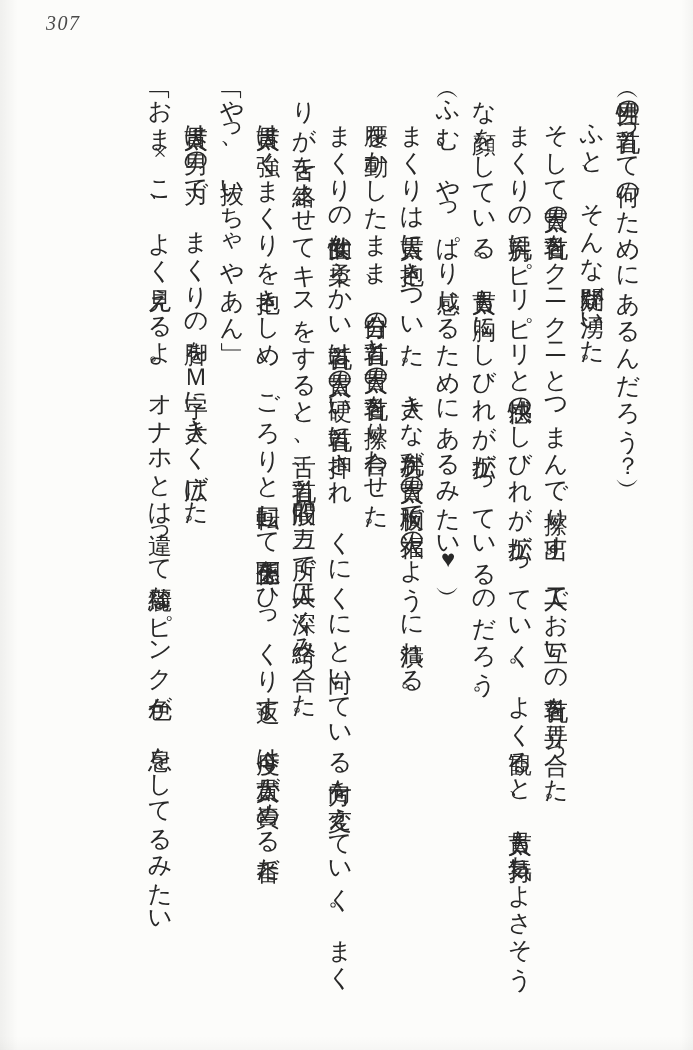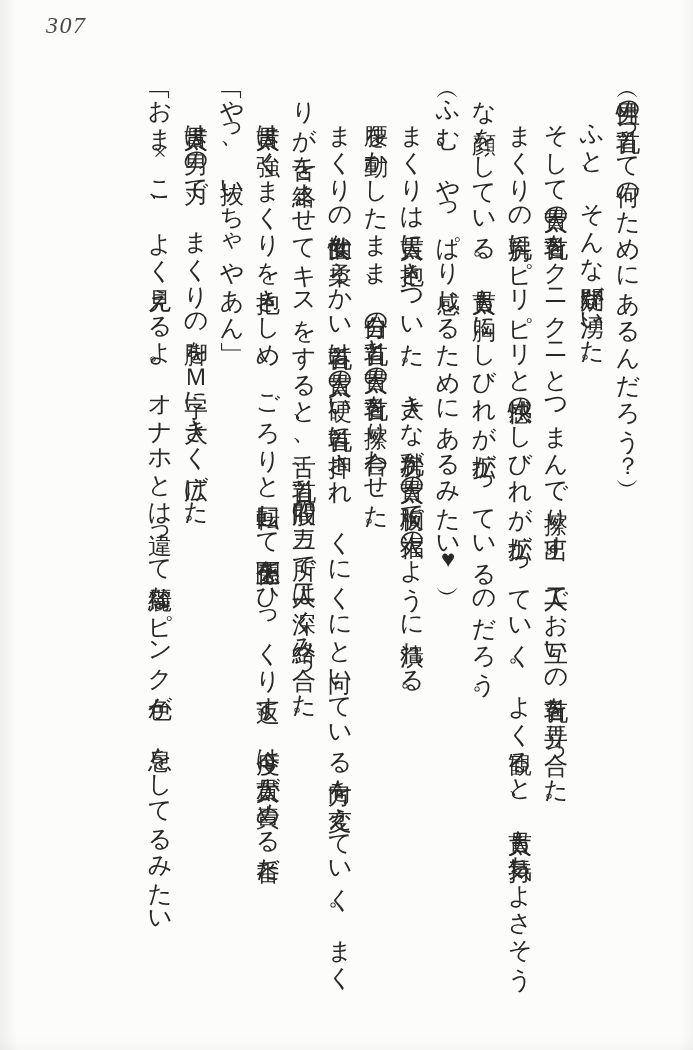--- a/index.html
+++ b/index.html
@@ -27,21 +27,21 @@
   }
   .page {
     position: absolute;
     inset: 0;
   }
   .page-number {
     position: absolute;
     top: 12px;
     left: 46px;
     font-style: italic;
-    font-size: 24px;
+    font-size: 20px;
     letter-spacing: 1.5px;
     color: #4a4a4a;
   }
   .text-block {
     position: absolute;
     top: 84px;
     right: 47px;
     height: 912px;        
     width: 620px;         
     writing-mode: vertical-rl;

